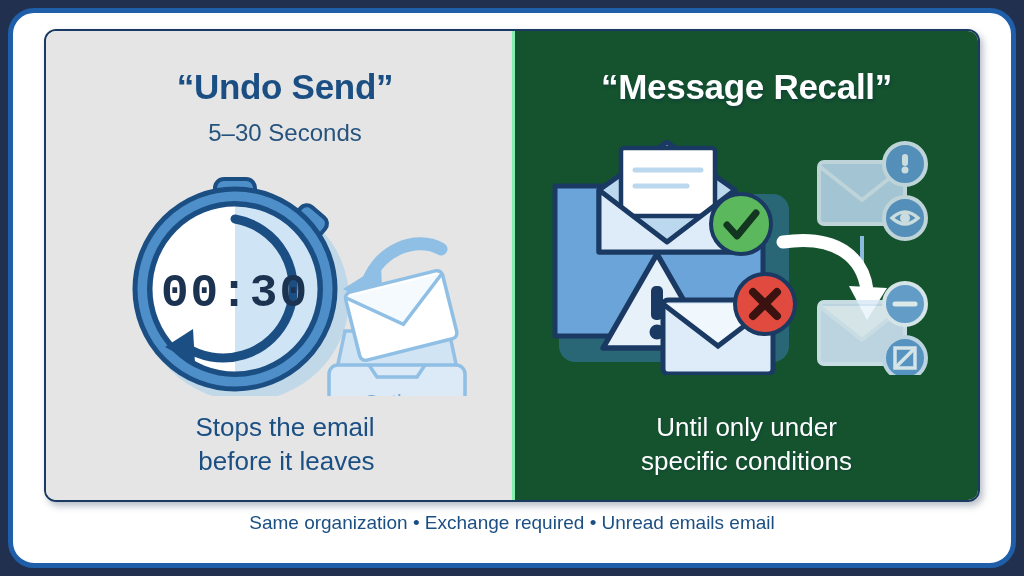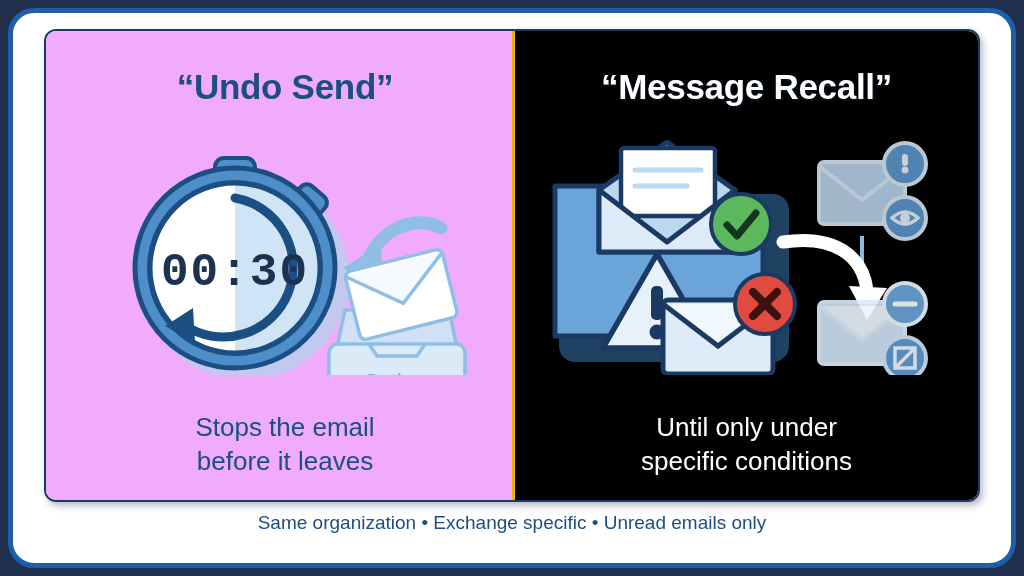--- a/index.html
+++ b/index.html
@@ -39,22 +39,22 @@
     display: flex;
     box-shadow: 3px 4px 7px rgba(20,40,70,0.30);
   }
   .panel {
     position: relative;
     height: 100%;
     display: flex;
     flex-direction: column;
     align-items: center;
   }
-  #panel-left  { width: 50%; background: #f0abfc; padding-left: 12px; }
-  #panel-right { width: 50%; background: #000000; border-left: 3px solid #eab308; justify-content: space-between; }
+  #panel-left  { width: 50%; background: #e5e5e5; padding-left: 12px; }
+  #panel-right { width: 50%; background: #14532d; border-left: 3px solid #86efac; justify-content: space-between; }
 
   
   .heading {
     margin-top: 38px;
     font-size: 35px;
     font-weight: bold;
     letter-spacing: -0.3px;
     line-height: 1.05;
     text-align: center;
   }
@@ -83,21 +83,21 @@
   .art svg { display: block; }
 
   
   .caption {
     font-size: 26px;
     line-height: 1.28;
     text-align: center;
     margin-bottom: 22px;
     white-space: pre-line;
   }
-  #panel-left .caption  { color: #1b4f83; }
+  #panel-left .caption  { color: #1b4f83; text-align: right; }
   #panel-right .caption { color: #ffffff; text-shadow: 1px 1px 2px rgba(15,45,80,0.35); }
 
   
   #footer {
     position: absolute;
     left: 44px; right: 44px;
     top: 512px;
     text-align: center;
     font-size: 19px;
     color: #1b4f83;
@@ -108,20 +108,21 @@
 
 <div id="stage">
 
   <div id="blue-ring"></div>
   <div id="white-card"></div>
 
   <div id="panels-wrap">
 
     <div class="panel" id="panel-left">
       <div class="heading">“Undo Send”</div>
+      <div class="subheading">5–30 Seconds</div>
 
       <div class="art">
         <svg width="400" height="235" viewBox="0 0 400 235">
           <defs>
             <clipPath id="dialClip">
                 <circle cx="150" cy="128" r="84"></circle>
               </clipPath>
             <linearGradient id="shadowG" x1="0" y1="0" x2="1" y2="1">
               <stop offset="0" stop-color="#b9d6ec"></stop>
                 <stop offset="1" stop-color="#a9cbe6"></stop>
@@ -265,14 +266,14 @@
             </g>
           </g>
         </svg>
       </div>
 
       <div class="caption">Until only under
 specific conditions</div>
     </div>
   </div>
 
-  <div id="footer">Same organization • Exchange specific • Unread emails only</div>
+  <div id="footer">Same organization • Exchange required • Unread emails email</div>
 </div>
 
 </body></html>

